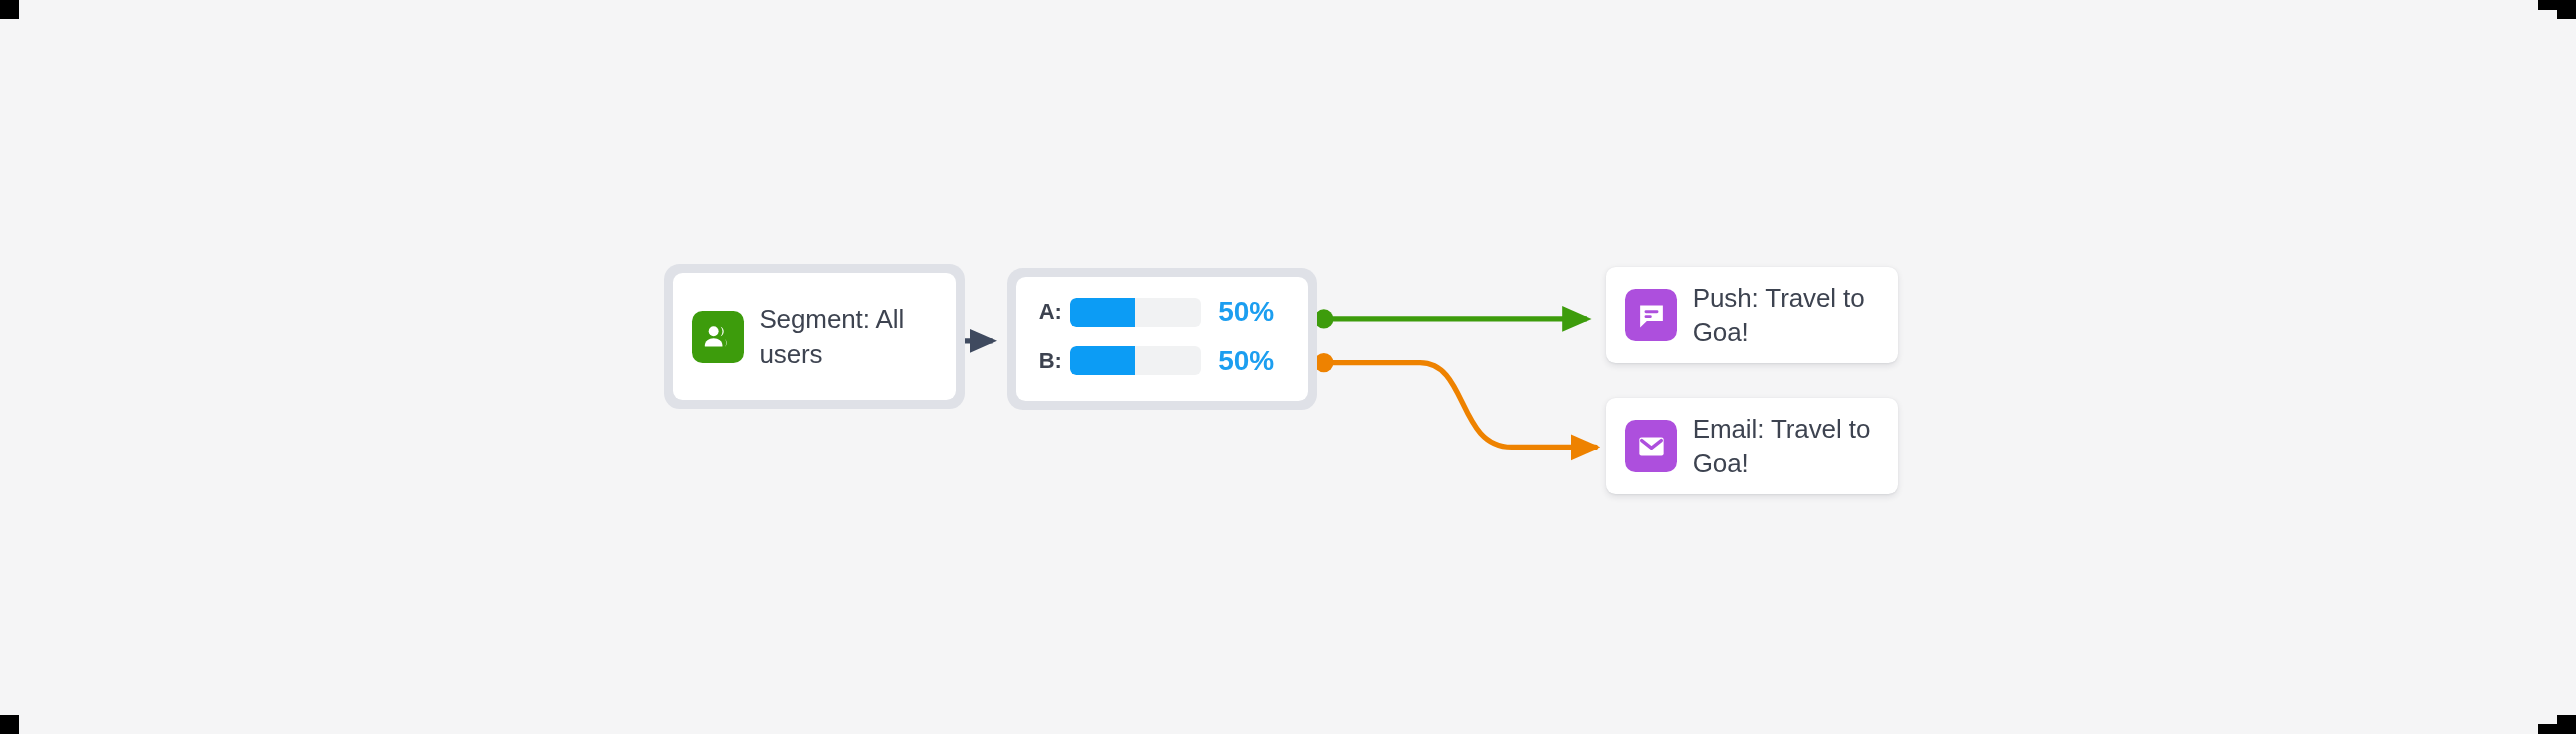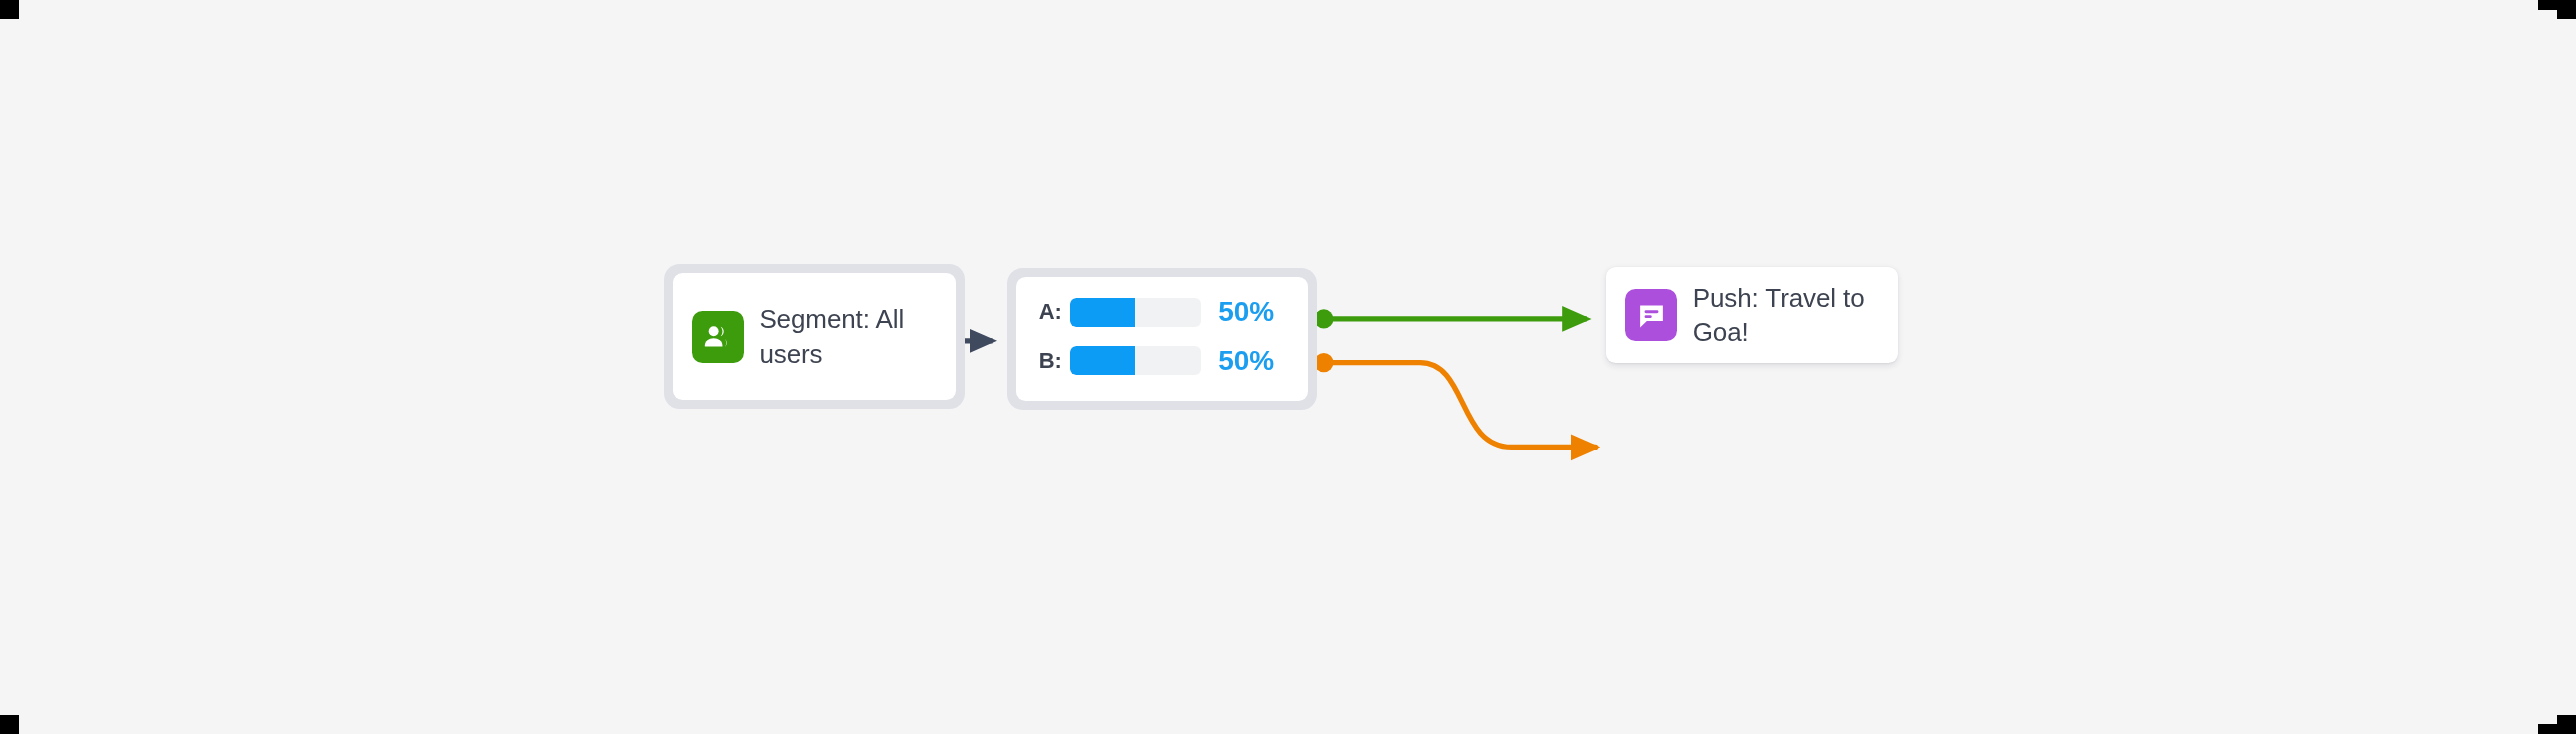--- a/index.html
+++ b/index.html
@@ -251,20 +251,31 @@
         <svg width="31" height="31" viewBox="0 0 24 24">
           <path d="M3.2 4.2h17.6v12.1H8.4L3.2 21.2z" fill="#ffffff"></path>
           <rect x="6.6" y="8.0" width="10.8" height="2.2" rx="1.1" fill="#ad4fdd"></rect>
           <rect x="6.6" y="11.8" width="5.6" height="2.2" rx="1.1" fill="#ad4fdd"></rect>
         </svg>
       </div>
       <div class="node-label">Push: Travel to Goa!</div>
     </div>
   </div>
 
+  <div class="node plain" id="node-email">
+    <div class="node-card">
+      <div class="node-icon icon-purple">
+        <svg width="31" height="31" viewBox="0 0 24 24">
+          <rect x="2.6" y="5.0" width="18.8" height="14.0" rx="1.6" fill="#ffffff"></rect>
+          <path d="M4.4 7.4 L12 13.4 L19.6 7.4" fill="none" stroke="#ad4fdd" stroke-width="2.6" stroke-linecap="round" stroke-linejoin="round"></path>
+        </svg>
+      </div>
+      <div class="node-label">Email: Travel to Goa!</div>
+    </div>
+  </div>
 
   <div class="corner-marker tl"></div>
   <div class="corner-marker tr"></div>
   <div class="corner-marker tr-ext"></div>
   <div class="corner-marker bl"></div>
   <div class="corner-marker br"></div>
   <div class="corner-marker br-ext"></div>
 
 </div>
 

